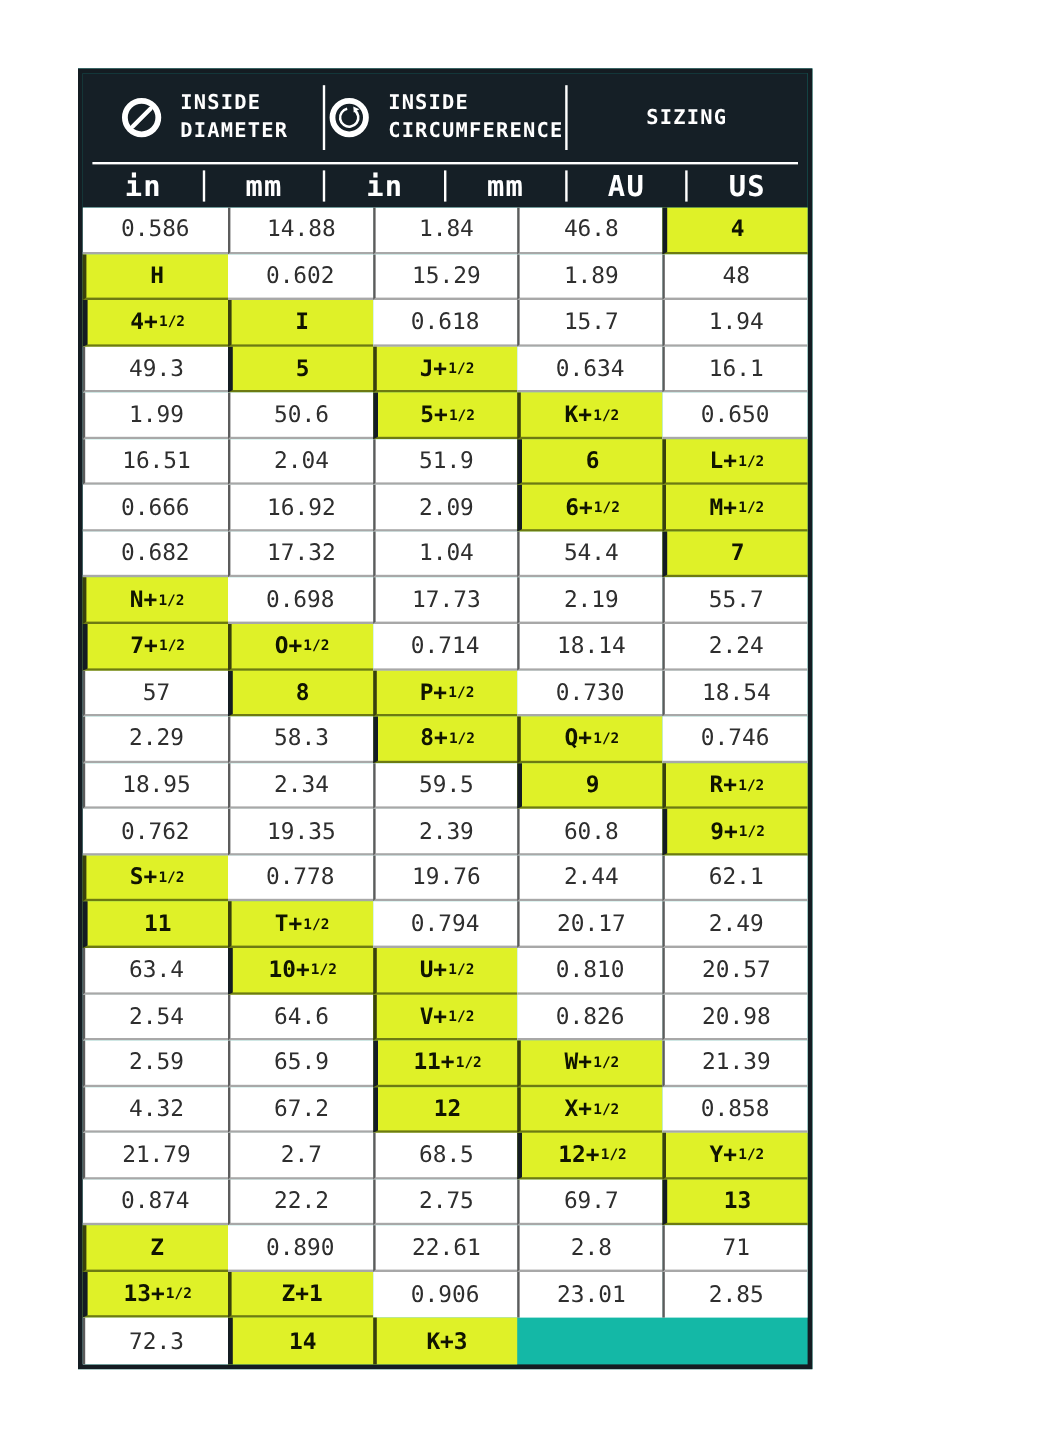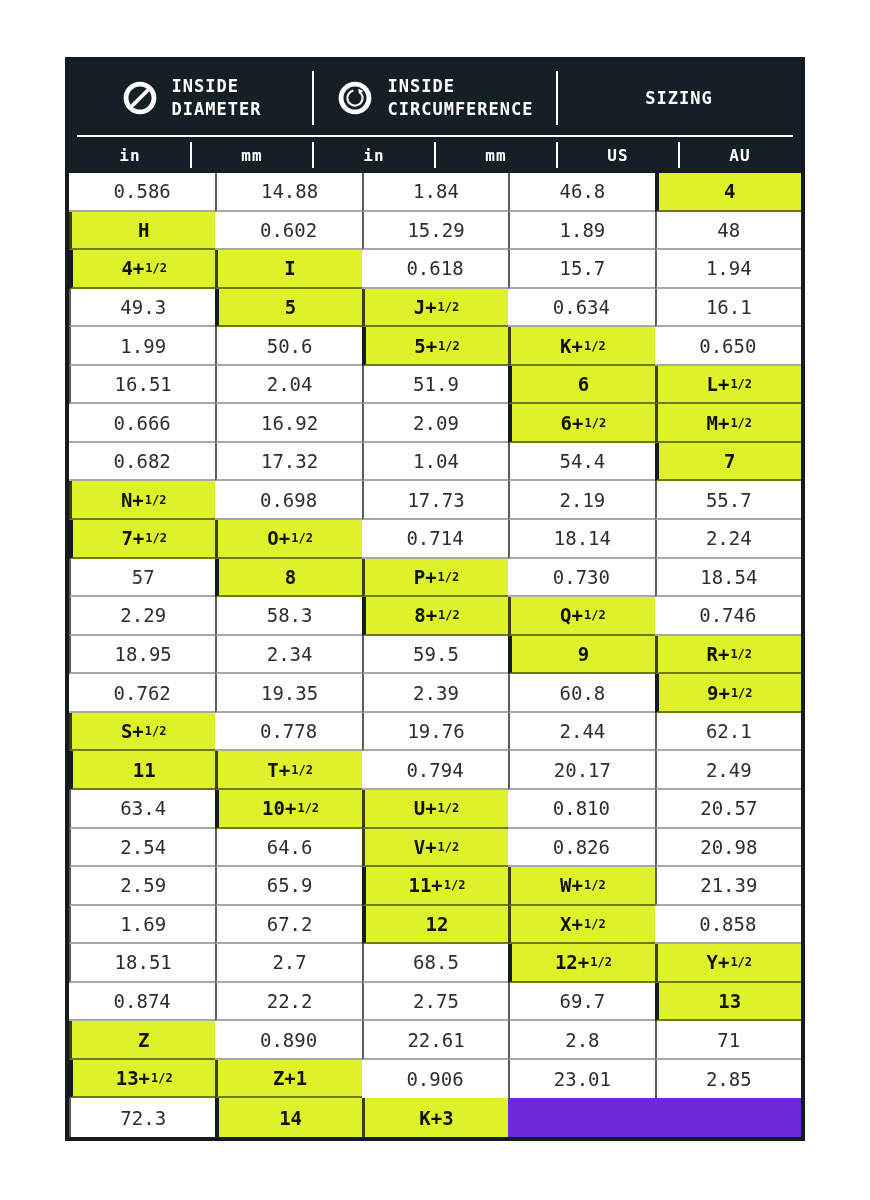--- a/index.html
+++ b/index.html
@@ -5,25 +5,25 @@
   html,body { margin:0; padding:0; background:#ffffff; }
   .canvas {
     position:relative;
     width:870px; height:1200px;
     background:#fff;
     font-family:"DejaVu Sans Mono", monospace;
   }
   .size-table {
     position:absolute;
     left:65px; top:57px;
-    width:740px; height:1084px;
+    width:612px; height:1084px;
     box-sizing:border-box;
     border:4px solid var(--border-dark,#141c22);
     display:flex; flex-direction:column;
-    background:#6d28d9;
+    background:#14b8a6;
   }
   
   .header-dark {
     background:var(--header-bg,#151f26);
     color:#fff;
     flex:0 0 auto;
   }
   .header-main {
     height:74px;
     display:grid;
@@ -50,21 +50,21 @@
     margin:0 8px;
   }
   .header-sub {
     height:36px;
     display:grid;
     grid-template-columns:repeat(6,1fr);
   }
   .sub-cell {
     position:relative;
     display:flex; align-items:center; justify-content:center;
-    color:#fff; font-weight:bold; font-size:16px; letter-spacing:1px;text-align:right;
+    color:#fff; font-weight:bold; font-size:24px; letter-spacing:1px;text-align:right;
   }
   .sub-cell.bl::before {
     content:'';
     position:absolute; left:-1px; top:5px; bottom:5px;
     width:2px; background:#fff;
   }
   
   .table-body {
     flex:1 1 auto;
     display:grid;
@@ -127,22 +127,22 @@
 
       </div>
 
       <div class="header-rule"></div>
 
       <div class="header-sub">
           <div class="sub-cell">in</div>
           <div class="sub-cell bl">mm</div>
           <div class="sub-cell bl">in</div>
           <div class="sub-cell bl">mm</div>
+          <div class="sub-cell bl">AU</div>
           <div class="sub-cell bl">US</div>
-          <div class="sub-cell bl">AU</div>
         </div>
     </div>
 
     <div class="table-body">
         <div class="cell white c0">0.586</div>
         <div class="cell white c1">14.88</div>
         <div class="cell white c2">1.84</div>
         <div class="cell white c3">46.8</div>
         <div class="cell yellow c4">4</div>
         <div class="cell yellow c5">H</div>
@@ -294,29 +294,29 @@
         <div class="cell white c3">65.9</div>
         <div class="cell yellow c4">
           <span>11+</span>
           <span class="frac">1/2</span>
         </div>
         <div class="cell yellow c5">
           <span>W+</span>
           <span class="frac">1/2</span>
         </div>
         <div class="cell white c1">21.39</div>
-        <div class="cell white c2">1.69</div>
+        <div class="cell white c2">4.32</div>
         <div class="cell white c3">67.2</div>
         <div class="cell yellow c4">12</div>
         <div class="cell yellow c5">
           <span>X+</span>
           <span class="frac">1/2</span>
         </div>
         <div class="cell white c0">0.858</div>
-        <div class="cell white c1">18.51</div>
+        <div class="cell white c1">21.79</div>
         <div class="cell white c2">2.7</div>
         <div class="cell white c3">68.5</div>
         <div class="cell yellow c4">
           <span>12+</span>
           <span class="frac">1/2</span>
         </div>
         <div class="cell yellow c5">
           <span>Y+</span>
           <span class="frac">1/2</span>
         </div>

